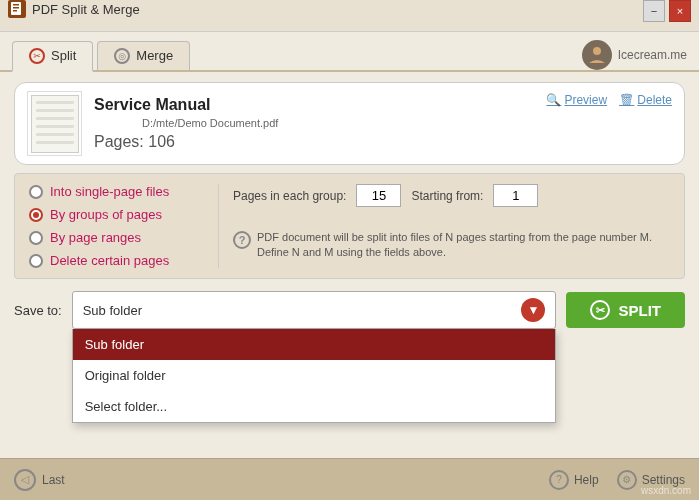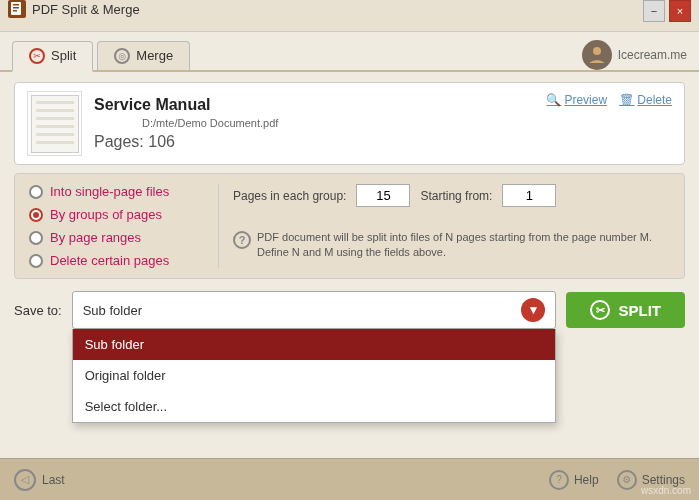--- a/index.html
+++ b/index.html
@@ -126,21 +126,21 @@
       padding: 10px 14px;
       display: flex;
       flex-direction: column;
       gap: 8px;
     }
 
     
     .file-card {
       background: white;
       border: 1px solid #ccc;
-      border-radius: 4px;
+      border-radius: 12px;
       padding: 8px 12px;
       display: flex;
       align-items: center;
       gap: 12px;
       position: relative;
     }
     .file-thumb {
       width: 55px; height: 65px;
       background: white;
       border: 1px solid #ddd;
@@ -224,21 +224,21 @@
       gap: 23px;
     }
     .input-row {
       display: flex;
       align-items: center;
       gap: 10px;
       flex-wrap: wrap;
     }
     .input-label { font-size: 12px; color: #444; }
     .num-input {
-      width: 54px;
+      width: 45px;
       border: 1px solid #aaa;
       background: white;
       padding: 3px 6px;
       font-size: 13px;
       text-align: center;
     }
     .description-box {
       display: flex; gap: 6px; align-items: flex-start;
     }
     .info-icon {

